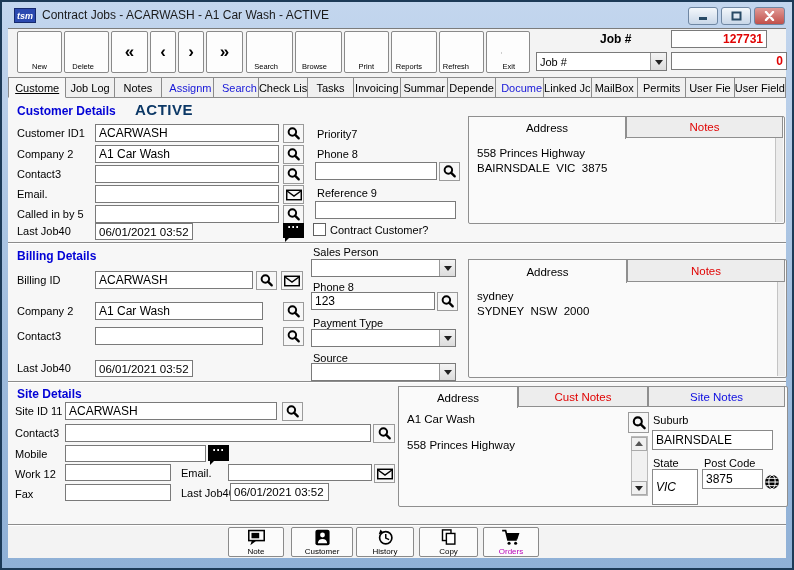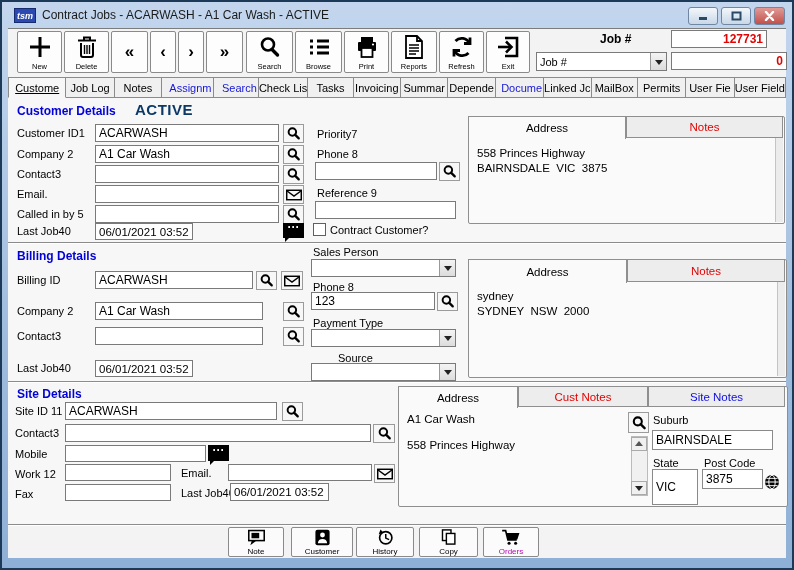--- a/index.html
+++ b/index.html
@@ -8,21 +8,21 @@
   .client{position:absolute;left:8px;top:28px;width:778px;height:530px;background:#f3f3f3;border-top:1px solid #7c7c7c;box-sizing:border-box;}
   .abs{position:absolute;box-sizing:border-box;}
   .lbl{position:absolute;font-size:11px;color:#000;white-space:nowrap;box-sizing:border-box;}
   .fld{position:absolute;background:#fff;border:1px solid #7a7a7a;font-size:12px;color:#000;display:flex;align-items:center;padding:0 3px;white-space:pre;overflow:hidden;box-sizing:border-box;}
   .fld.red{color:#e00404;font-weight:bold;justify-content:flex-end;}
   .ib{position:absolute;background:#f7f7f7;border:1px solid #9b9b9b;display:flex;align-items:center;justify-content:center;box-sizing:border-box;}
   .dots{position:absolute;background:#000;color:#fff;font-weight:bold;font-size:12px;line-height:9px;text-align:center;box-sizing:border-box;}
   .dots:after{content:"";position:absolute;left:2px;bottom:-4px;border:3px solid transparent;border-top-color:#000;border-left-color:#000;}
   .sechdr{position:absolute;font-size:12px;font-weight:bold;color:#0202d6;white-space:nowrap;}
   .status{position:absolute;font-size:15px;font-weight:bold;color:#0c3866;letter-spacing:.5px;}
-  .tb-btn{position:absolute;top:31px;height:42px;background:#fdfdfd;border:1px solid #8a8a8a;border-radius:2px;display:flex;flex-direction:column;align-items:center;justify-content:flex-end;padding:2px 4px 1px;box-sizing:border-box;}
+  .tb-btn{position:absolute;top:31px;height:42px;background:#fdfdfd;border:1px solid #8a8a8a;border-radius:2px;display:flex;flex-direction:row;align-items:center;justify-content:flex-end;padding:2px 14px 1px;box-sizing:border-box;}
   .tb-btn .cap{font-size:7.5px;color:#000;margin-top:auto;}
   .tb-btn .ic{margin:auto;}
   .nav-btn{position:absolute;top:31px;height:42px;background:#fdfdfd;border:1px solid #8a8a8a;border-radius:2px;font-size:17px;font-weight:bold;display:flex;align-items:center;justify-content:center;box-sizing:border-box;}
   .tabstrip{position:absolute;left:8px;top:77px;width:778px;height:21px;display:flex;}
   .tab{flex:1 1 auto;border:1px solid #8b8b8b;border-left:none;background:#f0f0f0;font-size:11px;display:flex;align-items:center;justify-content:center;white-space:nowrap;overflow:hidden;padding:0 1px;box-sizing:border-box;}
   .tab:first-child{border-left:1px solid #8b8b8b;}
   .tab.active{background:#f7f7f7;border-bottom-color:#f7f7f7;font-weight:normal;text-decoration:underline;}
   .tab.blue{color:#1616d8;justify-content:flex-end;}
   .form{position:absolute;left:8px;top:98px;width:778px;height:426px;background:#f7f7f7;}
   .panel{position:absolute;background:#fafafa;border:1px solid #8f8f8f;border-radius:2px;}
@@ -358,21 +358,21 @@
           <path d="M12 11.5 L17 16.5" stroke="#000" stroke-width="3" stroke-linecap="round"></path>
         </svg>
       </div>
     <div class="lbl" style="left:313px;top:317px;">Payment Type</div>
     <div class="dd" style="left:311px;top:329px;width:145px;height:18px;">
       <span class="val"></span>
       <span class="btn">
           <span class="tri-d" style="margin-top:5px;"></span>
         </span>
     </div>
-    <div class="lbl" style="left:313px;top:352px;margin-left:25px;">Source</div>
+    <div class="lbl" style="left:313px;top:352px;">Source</div>
     <div class="dd" style="left:311px;top:363px;width:145px;height:18px;">
       <span class="val"></span>
       <span class="btn">
           <span class="tri-d" style="margin-top:5px;"></span>
         </span>
     </div>
 
     <div class="panel" style="left:468px;top:259px;width:317px;height:117px;">
       <div class="scrollstrip"></div>
     </div>
@@ -452,21 +452,21 @@
       <span class="sbbtn" style="top:0;left:-1px;">
           <span class="tri-u" style="margin-bottom:5px;"></span>
         </span>
       <span class="sbbtn" style="bottom:0;top:auto;left:-1px;">
           <span class="tri-d" style="margin-top:5px;"></span>
         </span>
     </div>
     <div class="lbl" style="left:653px;top:414px;">Suburb</div>
     <div class="fld" style="left:652px;top:430px;width:121px;height:20px;border-color:#8a8a8a;">BAIRNSDALE</div>
     <div class="lbl" style="left:653px;top:457px;">State</div>
-    <div class="fld" style="left:652px;top:469px;width:46px;height:36px;border-color:#8a8a8a;">VIC</div>
+    <div class="fld" style="left:652px;top:469px;width:46px;height:36px;border-color:#8a8a8a;font-style:italic;">VIC</div>
     <div class="lbl" style="left:704px;top:457px;">Post Code</div>
     <div class="fld" style="left:702px;top:469px;width:61px;height:20px;border-color:#8a8a8a;">3875</div>
     <div class="abs" style="left:764px;top:474px;width:16px;height:16px;">
       <svg width="16" height="16" viewBox="0 0 16 16">
           <circle cx="8" cy="8" r="7" fill="#000"></circle>
           <g stroke="#fff" stroke-width="1" fill="none">
             <ellipse cx="8" cy="8" rx="3.2" ry="6.8"></ellipse>
             <path d="M1.2 8 h13.6 M2.4 4.3 h11.2 M2.4 11.7 h11.2"></path>
           </g>
         </svg>

